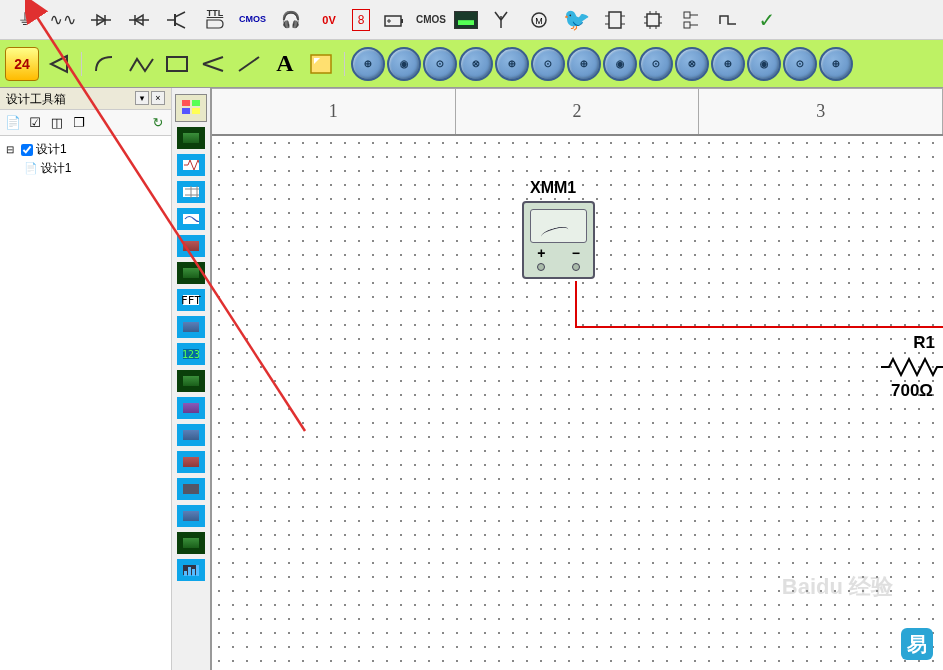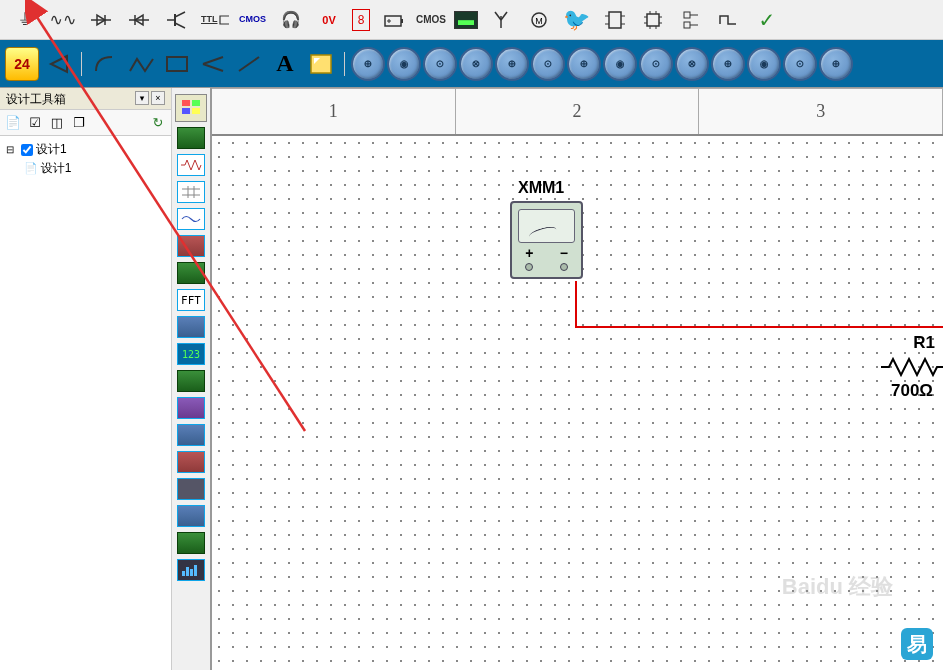--- a/index.html
+++ b/index.html
@@ -16,21 +16,21 @@
       height: 40px;
       background: #f0f0f0;
       border-bottom: 1px solid #ccc;
       display: flex;
       align-items: center;
       padding: 2px 10px;
       gap: 8px;
     }
     .toolbar-second {
       height: 48px;
-      background: #0369a1;
+      background: #bef264;
       border-bottom: 1px solid #999;
       display: flex;
       align-items: center;
       padding: 2px 5px;
       gap: 2px;
     }
     .tb-icon {
       width: 30px;
       height: 26px;
       display: inline-flex;
@@ -115,21 +115,21 @@
       border-right: 2px solid #999;
       display: flex;
       flex-direction: column;
       align-items: center;
       padding: 6px 2px;
       gap: 5px;
     }
     .pal-btn {
       width: 28px;
       height: 22px;
-      border: 1px solid #0ea5e9;
+      border: 6px solid #0ea5e9;
       background: linear-gradient(to bottom, #fafafa, #d8d8d8);
       display: inline-flex;
       align-items: center;
       justify-content: center;
       cursor: pointer;
     }
     .pal-btn.c1 { background: linear-gradient(to bottom, #3a8f3a, #1a5f1a); border-color: #0a3f0a; }
     .pal-btn.c2 { background: linear-gradient(to bottom, #b85555, #8f3a3a); }
     .pal-btn.c3 { background: linear-gradient(to bottom, #5a7fb8, #3a5f8f); }
     .pal-btn.c5 { background: linear-gradient(to bottom, #8a5ab8, #6a3a8f); }
@@ -162,21 +162,21 @@
     .schematic {
       position: relative;
       width: 100%;
       height: calc(100% - 48px);
       background-image: radial-gradient(circle, #888 0.8px, transparent 0.8px);
       background-size: 14px 14px;
     }
     
     .multimeter {
       position: absolute;
-      left: 298px;
+      left: 310px;
       top: 65px;
       width: 78px;
       height: 80px;
     }
     .mm-label {
       position: absolute;
       top: -22px;
       left: 8px;
       font-family: Arial;
       font-size: 16px;
@@ -303,21 +303,21 @@
       </svg>
   </span>
   <span class="tb-icon">
     <svg width="24" height="20">
         <line x1="2" y1="10" x2="10" y2="10" stroke="#333" stroke-width="1.5"></line>
         <line x1="10" y1="4" x2="10" y2="16" stroke="#333" stroke-width="2"></line>
         <line x1="10" y1="7" x2="20" y2="2" stroke="#333" stroke-width="1.5"></line>
         <line x1="10" y1="13" x2="20" y2="18" stroke="#333" stroke-width="1.5"></line>
       </svg>
   </span>
-  <span class="tb-icon" style="font-size:9px;font-weight:bold;flex-direction:row;line-height:9px;text-decoration:underline;">
+  <span class="tb-icon" style="font-size:9px;font-weight:bold;flex-direction:column;line-height:9px;text-decoration:underline;">
     <span>TTL</span>
     <svg width="20" height="12">
         <path d="M2 2 L2 10 L14 10 Q18 10 18 6 Q18 2 14 2 Z" fill="none" stroke="#333" stroke-width="1.2"></path>
       </svg>
   </span>
   <span class="tb-icon blue" style="font-size:9px;font-weight:bold;flex-direction:row;line-height:9px;">
     <span>CMOS</span>
     <svg width="20" height="12">
         <path d="M2 2 L2 10 L14 10 Q18 10 18 6 Q18 2 14 2 Z" fill="none" stroke="#00a" stroke-width="1.2"></path>
       </svg>

